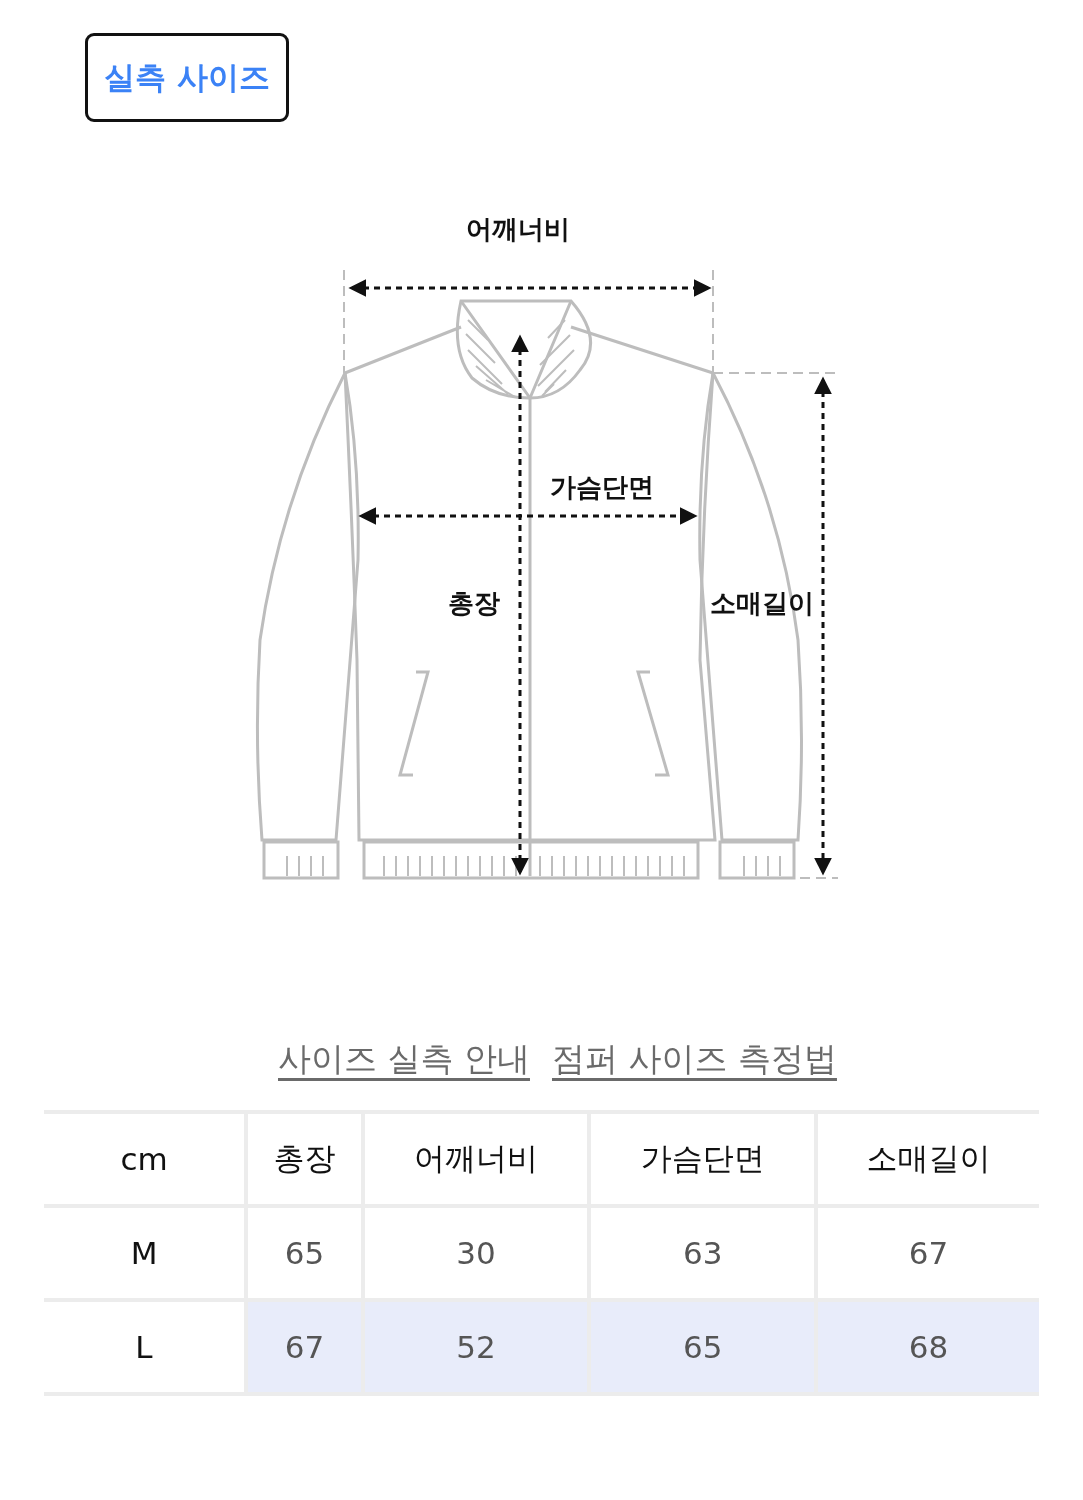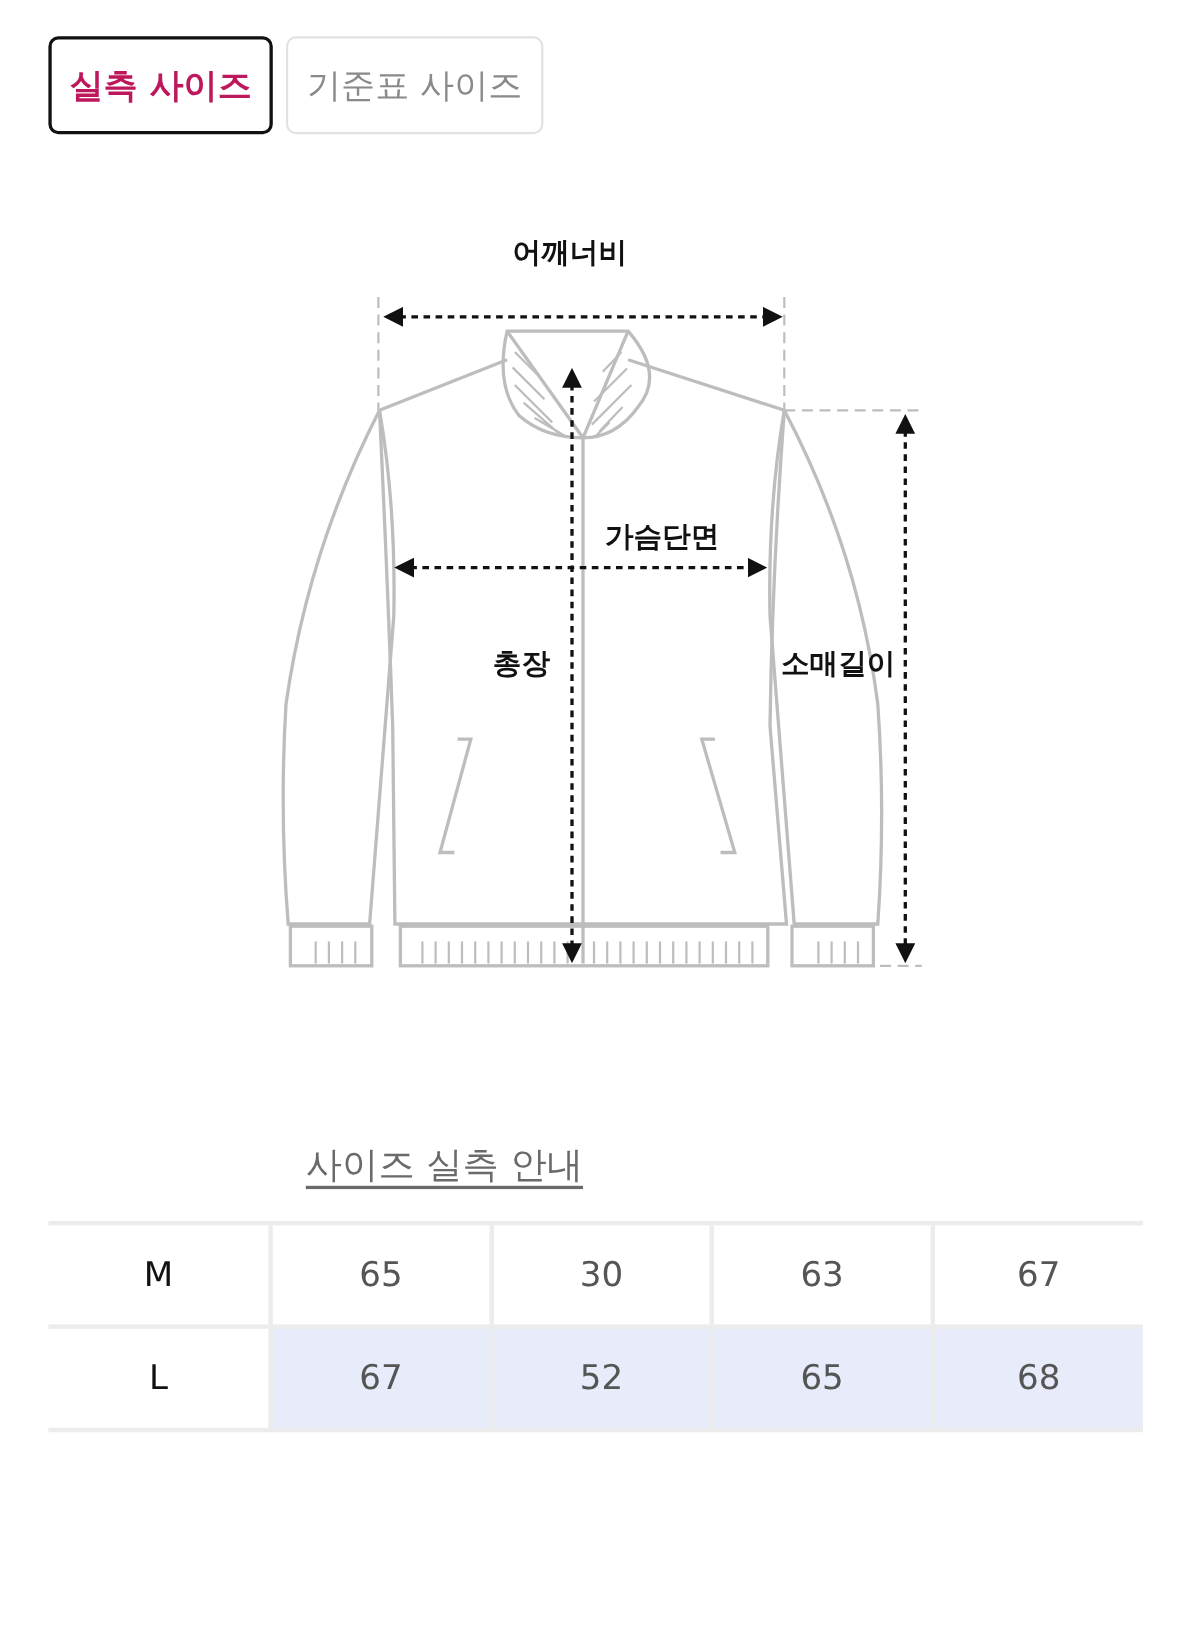--- a/index.html
+++ b/index.html
@@ -4,21 +4,21 @@
   <style>
     * { box-sizing: border-box; margin: 0; padding: 0; }
     html, body { width: 1083px; height: 1500px; background: #ffffff; overflow: hidden; }
     body { font-family: "DejaVu Sans", "Liberation Sans", sans-serif; color: #111; position: relative; }
 
     .tabs { position: absolute; left: 44px; top: 33px; display: flex; gap: 12px; }
     .tab {
       height: 89px; border-radius: 9px; display: flex; align-items: center; justify-content: center;
       font-size: 31px; cursor: pointer; background: #fff;
     }
-    .tab.active { width: 204px; border: 3px solid #111; font-weight: bold; color: #be185d; }
+    .tab.active { width: 204px; border: 3px solid #111; font-weight: bold; color: #3b82f6; margin-left: 41px; }
     .tab.inactive { width: 234px; border: 2px solid #e2e2e2; color: #8a8a8a; }
 
     .diagram { position: absolute; left: 240px; top: 200px; width: 620px; height: 700px; }
     .diagram svg { width: 620px; height: 700px; display: block; }
     .dlabel { position: absolute; font-weight: bold; font-size: 26px; color: #111; white-space: nowrap; }
 
     .links { position: absolute; top: 996px; left: 278px; display: flex; gap: 22px; margin-top: 41px; }
     .link {
       font-size: 33px; color: #6a6a6a; text-decoration: underline; text-decoration-thickness: 3px;
       text-underline-offset: 8px; cursor: pointer;
@@ -33,21 +33,20 @@
     .size-table th { color: #111; }
     .size-table td.val { color: #555; }
     .size-table tr.last td { border-bottom: 4px solid #ececec; }
     .size-table tr.highlight td.val { background: #e8ecfa; }
   </style>
 </head>
 <body>
 
 <div class="tabs">
   <div class="tab active">실측 사이즈</div>
-  <div class="tab inactive">기준표 사이즈</div>
 </div>
 
 <div class="diagram">
   <svg viewBox="0 0 620 700">
     <defs>
       <marker id="arr" viewBox="0 0 10 10" refX="8" refY="5" markerWidth="6" markerHeight="6" orient="auto-start-reverse">
         <path d="M0,0 L10,5 L0,10 z" fill="#111"></path>
       </marker>
     </defs>
     <g fill="none" stroke="#bdbdbd" stroke-width="3">
@@ -95,24 +94,32 @@
     </g>
   </svg>
   <div class="dlabel" style="left:226px; top:12px;">어깨너비</div>
   <div class="dlabel" style="left:310px; top:270px;">가슴단면</div>
   <div class="dlabel" style="left:208px; top:386px;">총장</div>
   <div class="dlabel" style="left:470px; top:386px;">소매길이</div>
 </div>
 
 <div class="links">
   <span class="link">사이즈 실측 안내</span>
+  <span class="link">점퍼 사이즈 측정법</span>
 </div>
 
 <table class="size-table">
   <tbody>
+      <tr>
+    <th>cm</th>
+    <th>총장</th>
+    <th>어깨너비</th>
+    <th>가슴단면</th>
+    <th>소매길이</th>
+  </tr>
   <tr>
     <td>M</td>
     <td class="val">65</td>
     <td class="val">30</td>
     <td class="val">63</td>
     <td class="val">67</td>
   </tr>
   <tr class="highlight last">
     <td>L</td>
     <td class="val">67</td>

